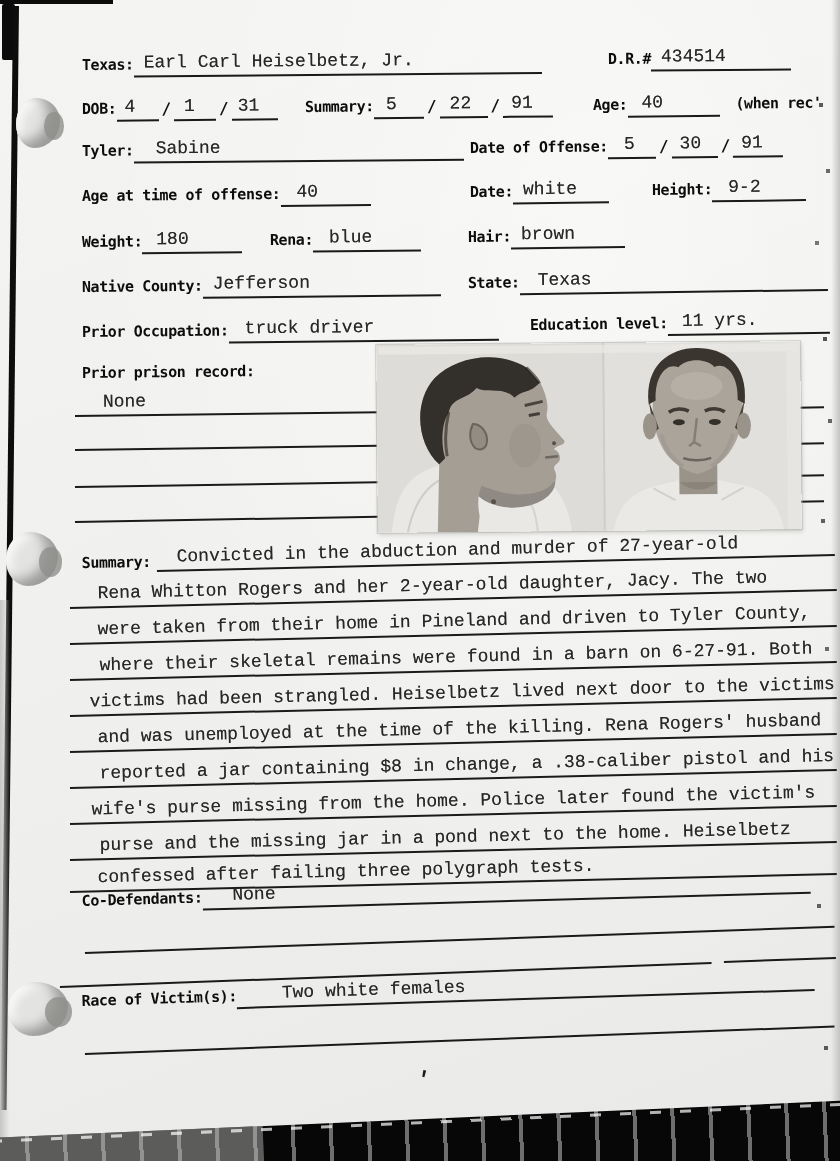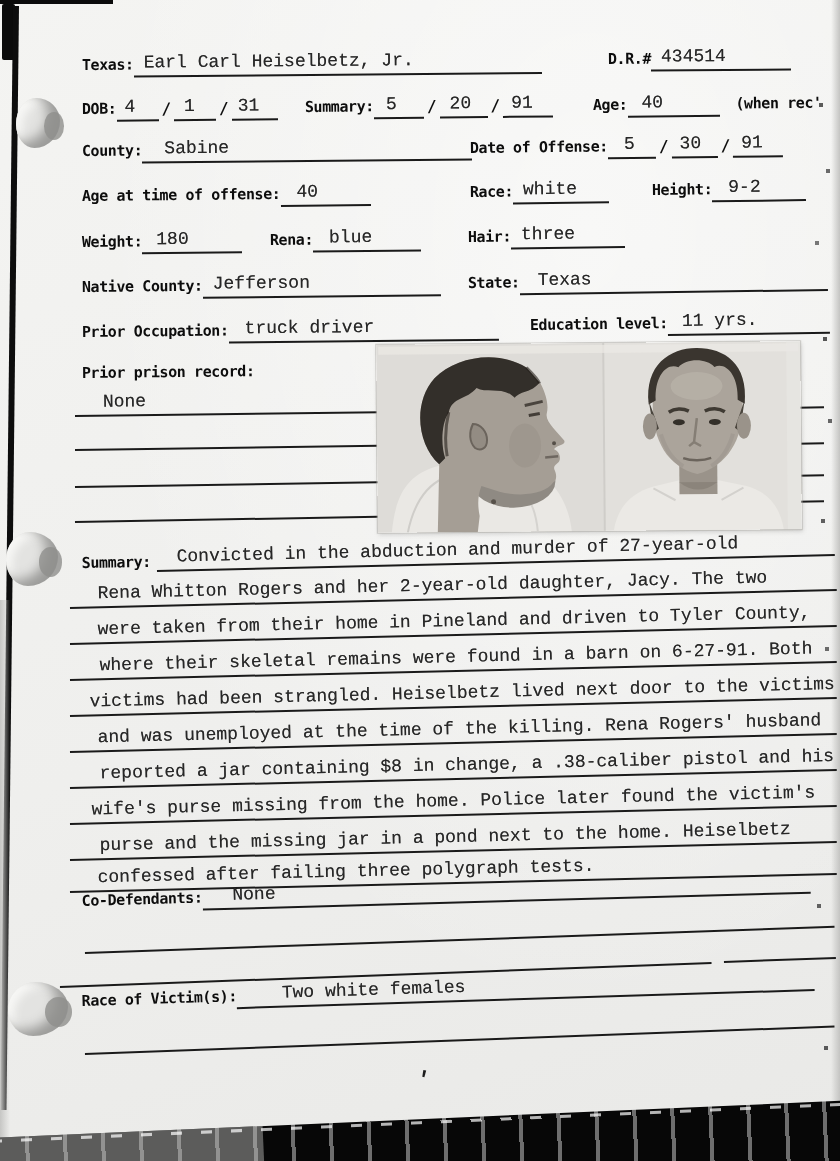--- a/index.html
+++ b/index.html
@@ -86,37 +86,37 @@
         <span class="val" style="padding-left:6px">31</span>
       </span>
   </div>
   <div class="grp" style="left:305px;top:96px;transform:rotate(-.6deg)">
     <span class="lab">Summary:</span>
     <span class="ul" style="width:50px">
         <span class="val" style="padding-left:12px">5</span>
       </span>
     <span class="slash">/</span>
     <span class="ul" style="width:48px">
-        <span class="val" style="padding-left:10px">20</span>
+        <span class="val" style="padding-left:10px">22</span>
       </span>
     <span class="slash">/</span>
     <span class="ul" style="width:50px">
         <span class="val" style="padding-left:8px">91</span>
       </span>
   </div>
   <div class="grp" style="left:593px;top:94px;transform:rotate(-.6deg)">
     <span class="lab">Age:</span>
     <span class="ul" style="width:92px">
         <span class="val" style="padding-left:14px">40</span>
       </span>
     <span class="note">(when rec'</span>
   </div>
 
   <div class="grp" style="left:82px;top:140px;transform:rotate(-.5deg)">
-    <span class="lab">County:</span>
+    <span class="lab">Tyler:</span>
     <span class="ul" style="width:330px">
         <span class="val" style="padding-left:22px">Sabine</span>
       </span>
   </div>
   <div class="grp" style="left:470px;top:137px;transform:rotate(-.7deg)">
     <span class="lab">Date of Offense:</span>
     <span class="ul" style="width:48px">
         <span class="val" style="padding-left:16px">5</span>
       </span>
     <span class="slash">/</span>
@@ -129,21 +129,21 @@
       </span>
   </div>
 
   <div class="grp" style="left:82px;top:185px;transform:rotate(-.6deg)">
     <span class="lab">Age at time of offense:</span>
     <span class="ul" style="width:90px">
         <span class="val" style="padding-left:16px">40</span>
       </span>
   </div>
   <div class="grp" style="left:470px;top:181px;transform:rotate(-.7deg)">
-    <span class="lab">Race:</span>
+    <span class="lab">Date:</span>
     <span class="ul" style="width:96px">
         <span class="val">white</span>
       </span>
   </div>
   <div class="grp" style="left:652px;top:179px;transform:rotate(-.7deg)">
     <span class="lab">Height:</span>
     <span class="ul" style="width:94px">
         <span class="val" style="padding-left:16px">9-2</span>
       </span>
   </div>
@@ -156,21 +156,21 @@
   </div>
   <div class="grp" style="left:270px;top:229px;transform:rotate(-.6deg)">
     <span class="lab">Rena:</span>
     <span class="ul" style="width:108px">
         <span class="val" style="padding-left:16px">blue</span>
       </span>
   </div>
   <div class="grp" style="left:468px;top:226px;transform:rotate(-.7deg)">
     <span class="lab">Hair:</span>
     <span class="ul" style="width:114px">
-        <span class="val">three</span>
+        <span class="val">brown</span>
       </span>
   </div>
 
   <div class="grp" style="left:82px;top:276px;transform:rotate(-.6deg)">
     <span class="lab">Native County:</span>
     <span class="ul" style="width:238px">
         <span class="val">Jefferson</span>
       </span>
   </div>
   <div class="grp" style="left:468px;top:272px;transform:rotate(-.8deg)">

